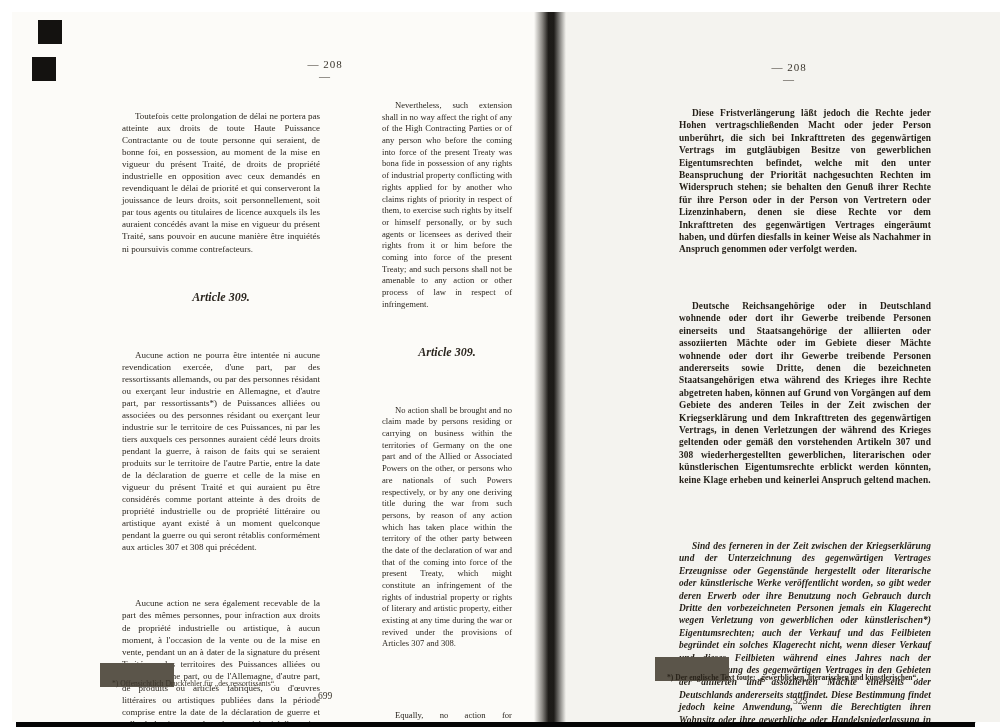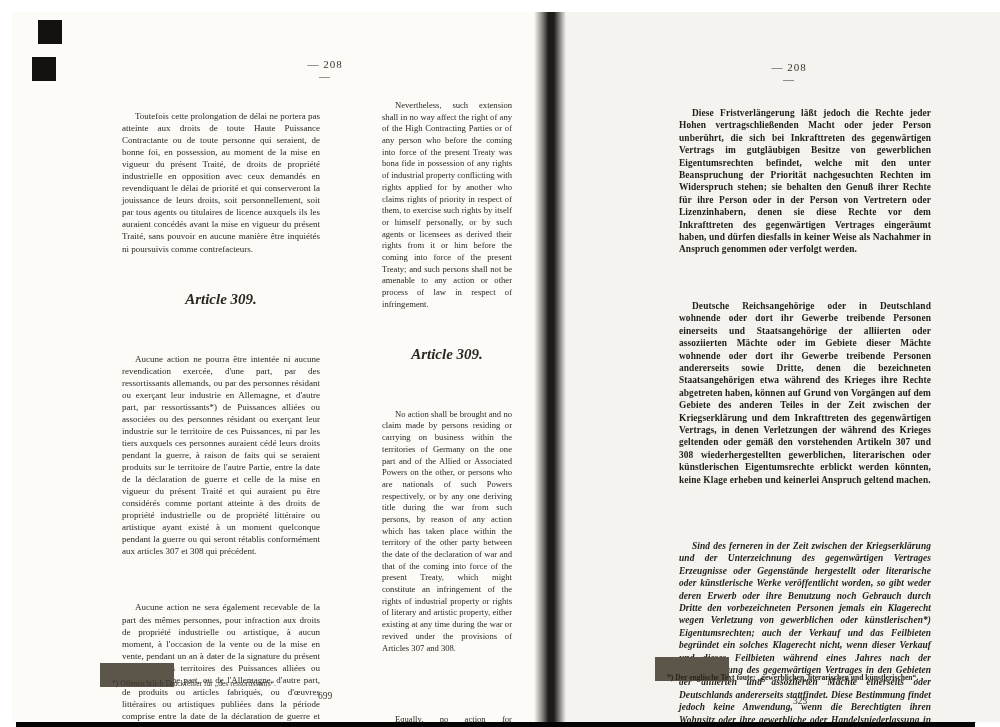--- a/index.html
+++ b/index.html
@@ -48,21 +48,21 @@
   .col p { text-indent:13px; margin-top:20px; }
   .col-fr { left:86px;  top:54px; width:246px; font-size:9px;   line-height:1.34; }
   .col-en { left:346px; top:44px; width:178px; font-size:8.6px; line-height:1.36; }
   .col-de {
     left:643px; top:51px; width:300px;
     font-size:9.4px; line-height:1.32;
     font-weight:bold; color:#221d15; letter-spacing:0.1px;
   }
   .article-heading {
     text-align:center; font-weight:bold; font-style:italic;
-    font-size:15px; margin-top:10px; margin-bottom:7px; text-indent:0;
+    font-size:12px; margin-top:10px; margin-bottom:7px; text-indent:0;
   }
   .col-de .article-heading { margin-top:24px; margin-bottom:12px; font-style:normal; font-size:10px; }
   .gap-before-en { margin-top:36px !important; }
   .gap-before-de { margin-top:30px !important;font-style:italic; }
 
   .footnote-rule {
     position:absolute; width:74px; height:1px; background:#5b554a;
   }
   .footnote-rule-left  { left:88px;  top:651px; }
   .footnote-rule-right { left:643px; top:645px; }

